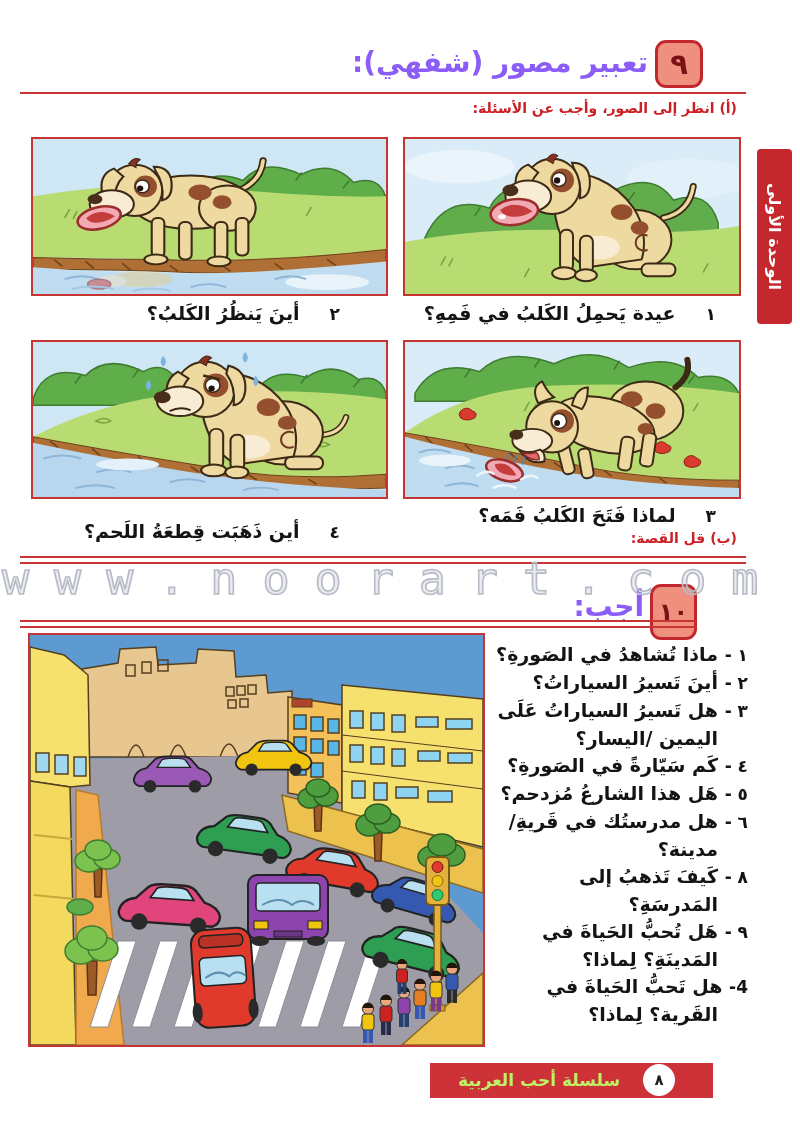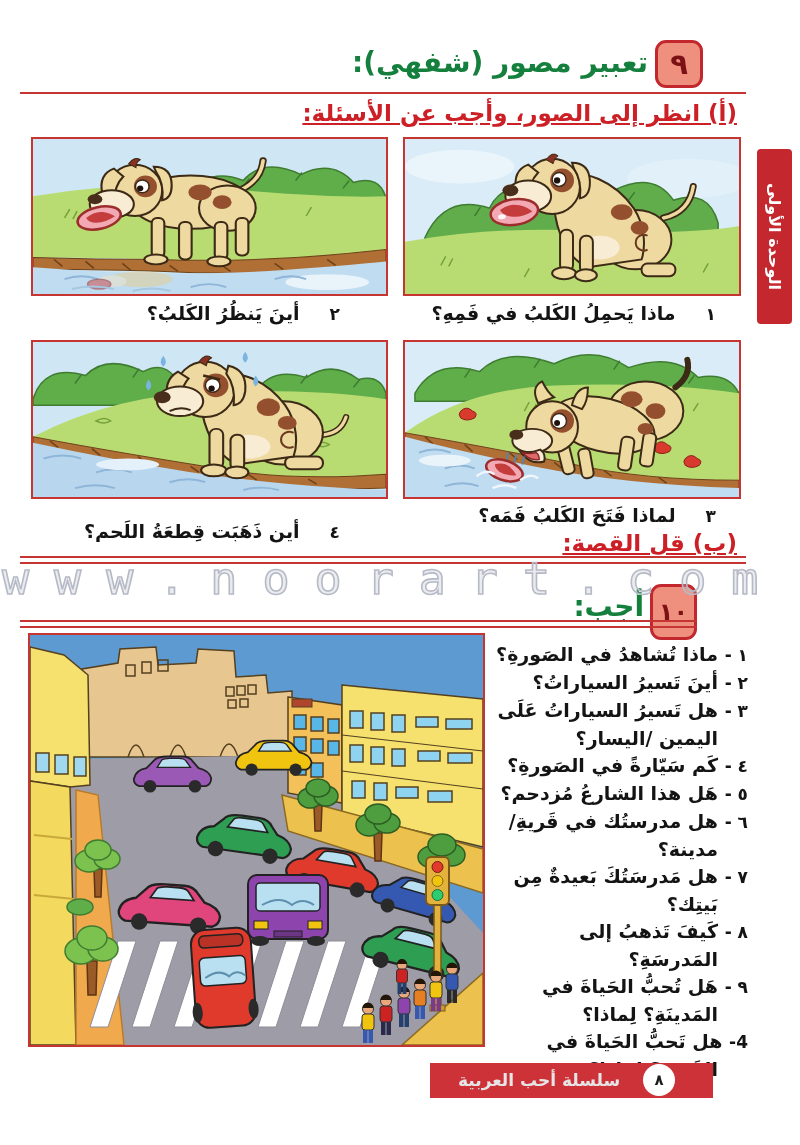--- a/index.html
+++ b/index.html
@@ -6,40 +6,40 @@
     --accent:#c63531; --red_text:#cc2026; --badge_fill:#ef8f7d; --badge_border:#c1272d;
     --badge_text:#7c1115; --footer_red:#cd3238; --tab_red:#c4282e;
   }
   html,body{margin:0;padding:0;background:#fff;}
   .page{position:relative;width:800px;height:1145px;background:#fff;overflow:hidden;
         font-family:"DejaVu Sans",sans-serif;color:#141414;}
   .rtl{direction:rtl;text-align:right;}
   .numbox{position:absolute;background:var(--badge_fill);border:3px solid var(--badge_border);
           border-radius:11px;display:flex;align-items:center;justify-content:center;
           color:var(--badge_text);font-weight:bold;box-sizing:border-box;}
-  .ex-title{position:absolute;font-weight:bold;color:#15803d;white-space:nowrap;}
+  .ex-title{position:absolute;font-weight:bold;color:#8b5cf6;white-space:nowrap;}
   .redline{position:absolute;height:2px;background:var(--accent);}
   .dline{position:absolute;height:4px;border-top:2px solid var(--accent);
          border-bottom:2px solid var(--accent);box-sizing:content-box;}
-  .part-label{position:absolute;font-size:23px;font-weight:bold;color:var(--red_text);white-space:nowrap;text-decoration:underline;}
+  .part-label{position:absolute;font-size:14px;font-weight:bold;color:var(--red_text);white-space:nowrap;}
   .panel{position:absolute;border:2.5px solid var(--accent);box-sizing:border-box;background:#d9ecf7;}
   .panel svg{display:block;width:100%;height:100%;}
   .q9{position:absolute;font-size:19px;font-weight:bold;white-space:nowrap;}
   .q9 .qn{margin-left:30px;font-size:17px;}
   .scene{position:absolute;left:28px;top:633px;width:457px;height:414px;
          border:2.5px solid var(--accent);box-sizing:border-box;background:#5e9ad2;}
   .scene svg{display:block;width:100%;height:100%;}
   .qlist{position:absolute;right:52px;top:641px;width:254px;font-size:19px;font-weight:bold;line-height:27px;}
   .q10{direction:rtl;text-align:right;padding-right:30px;text-indent:-30px;}
   .q10 .qn10{font-size:17px;}
   .watermark{position:absolute;top:552px;left:2px;width:806px;z-index:9;white-space:nowrap;
              font-family:"DejaVu Sans Mono",monospace;font-size:45px;letter-spacing:25px;
              color:rgba(186,191,202,0.30);-webkit-text-stroke:1.6px #b6bac6;pointer-events:none;}
   .footer-bar{position:absolute;left:430px;top:1063px;width:283px;height:35px;background:var(--footer_red);}
-  .footer-text{position:absolute;left:28px;top:0;line-height:35px;color:#e5e5e5;font-weight:bold;font-size:17px;white-space:nowrap;}
+  .footer-text{position:absolute;left:28px;top:0;line-height:35px;color:#bef264;font-weight:bold;font-size:17px;white-space:nowrap;}
   .page-circle{position:absolute;right:38px;top:1px;width:32px;height:32px;background:#fff;border-radius:50%;
                display:flex;align-items:center;justify-content:center;color:#1c1c1c;font-size:15px;font-weight:bold;}
   .unit-tab{position:absolute;left:757px;top:149px;width:35px;height:175px;background:var(--tab_red);border-radius:4px;}
   .tab-text{position:absolute;top:0;left:0;width:175px;height:35px;line-height:35px;text-align:center;
             transform-origin:top left;transform:rotate(90deg) translateY(-35px);
             color:#fff;font-weight:bold;font-size:16px;white-space:nowrap;}
 </style>
 </head>
 <body>
 
@@ -148,21 +148,21 @@
       <g transform="translate(55,134)" opacity="0.55">
         <ellipse cx="48" cy="8" rx="30" ry="8" fill="#e4cf95"></ellipse>
         <ellipse cx="20" cy="10" rx="14" ry="6" fill="#f1e4c6"></ellipse>
         <ellipse cx="8" cy="13" rx="11" ry="5" fill="#d14b4b" stroke="#9c2d2d" stroke-width="1.5"></ellipse>
         <path d="M-18,18 q20,-5 40,0 M40,20 q18,-5 36,0" stroke="#8fb6d8" stroke-width="2" fill="none"></path>
       </g>
     </svg>
   </div>
 
   <div class="q9 rtl" style="right:84px;top:302px;">
-    <span class="qn">١</span><span>ماذا يَحمِلُ الكَلبُ في فَمِهِ؟</span>
+    <span class="qn">١</span><span>عيدة يَحمِلُ الكَلبُ في فَمِهِ؟</span>
   </div>
   <div class="q9 rtl" style="right:460px;top:302px;text-align:center;">
     <span class="qn">٢</span><span>أينَ يَنظُرُ الكَلبُ؟</span>
   </div>
 
   <div class="panel" style="left:403px;top:340px;width:338px;height:159px;">
     <svg viewBox="0 0 336 157" preserveAspectRatio="none">
       <rect width="336" height="157" fill="#d9ecf7"></rect>
       <g>
         <path d="M10,52 Q30,16 75,30 Q100,4 150,22 Q190,2 225,26 Q270,10 295,36 Q325,30 336,52 L336,60 L10,60 Z" fill="#5fae4a" stroke="#3f7c31" stroke-width="1.5"></path>
@@ -519,21 +519,20 @@
     </svg>
   </div>
 
   <div class="qlist">
     <div class="q10"><span class="qn10">١ -</span> <span>ماذا تُشاهدُ في الصَورةِ؟</span></div>
     <div class="q10"><span class="qn10">٢ -</span> <span>أينَ تَسيرُ السياراتُ؟</span></div>
     <div class="q10"><span class="qn10">٣ -</span> <span>هل تَسيرُ السياراتُ عَلَى اليمين /اليسار؟</span></div>
     <div class="q10"><span class="qn10">٤ -</span> <span>كَم سَيّارةً في الصَورةِ؟</span></div>
     <div class="q10"><span class="qn10">٥ -</span> <span>هَل هذا الشارعُ مُزدحم؟</span></div>
     <div class="q10"><span class="qn10">٦ -</span> <span>هل مدرستُك في قَريةِ/ مدينة؟</span></div>
-    <div class="q10"><span class="qn10">٧ -</span> <span>هل مَدرسَتُكَ بَعيدةٌ مِن بَيتِك؟</span></div>
     <div class="q10"><span class="qn10">٨ -</span> <span>كَيفَ تَذهبُ إلى المَدرسَةِ؟</span></div>
     <div class="q10"><span class="qn10">٩ -</span> <span>هَل تُحبُّ الحَياةَ في المَدينَةِ؟ لِماذا؟</span></div>
     <div class="q10"><span class="qn10">4-</span> <span>هل تَحبُّ الحَياةَ في القَرية؟ لِماذا؟</span></div>
   </div>
 
   <div class="watermark">www.noorart.com</div>
 
   <div class="footer-bar">
     <span class="footer-text">سلسلة أحب العربية</span>
     <span class="page-circle">

